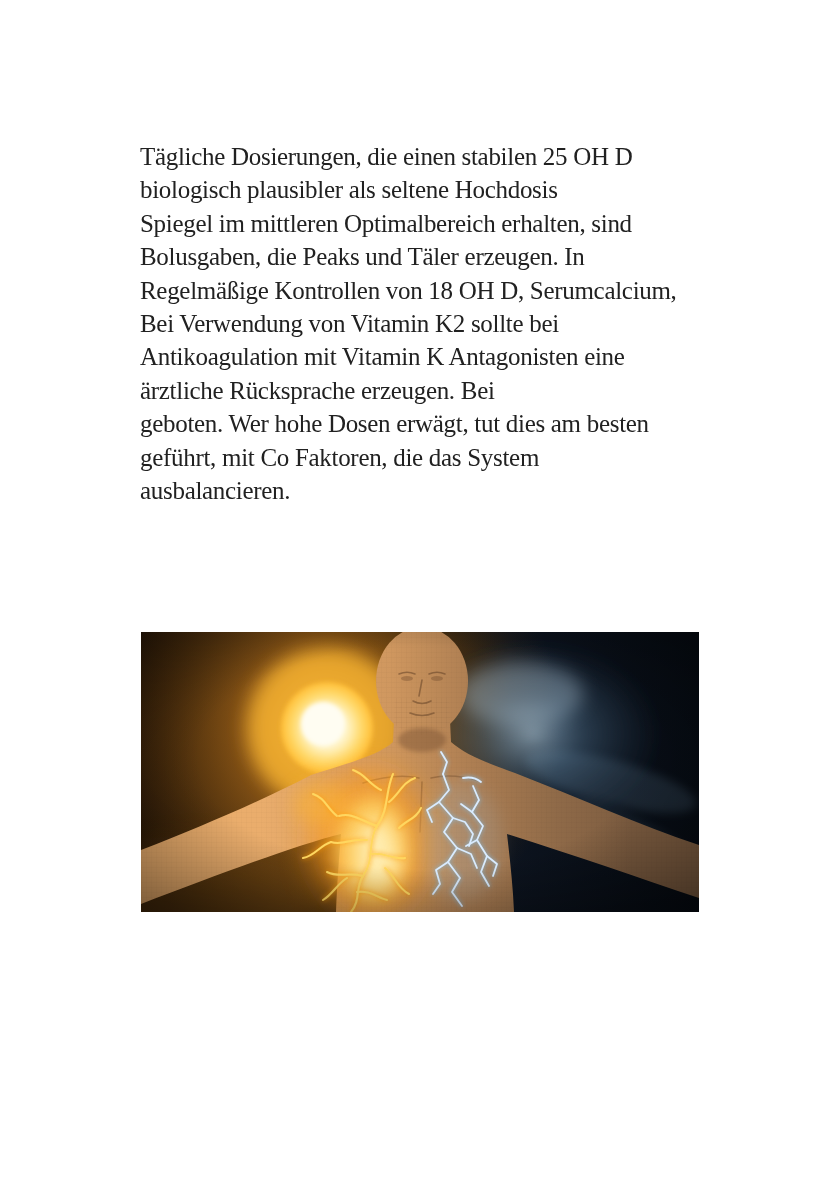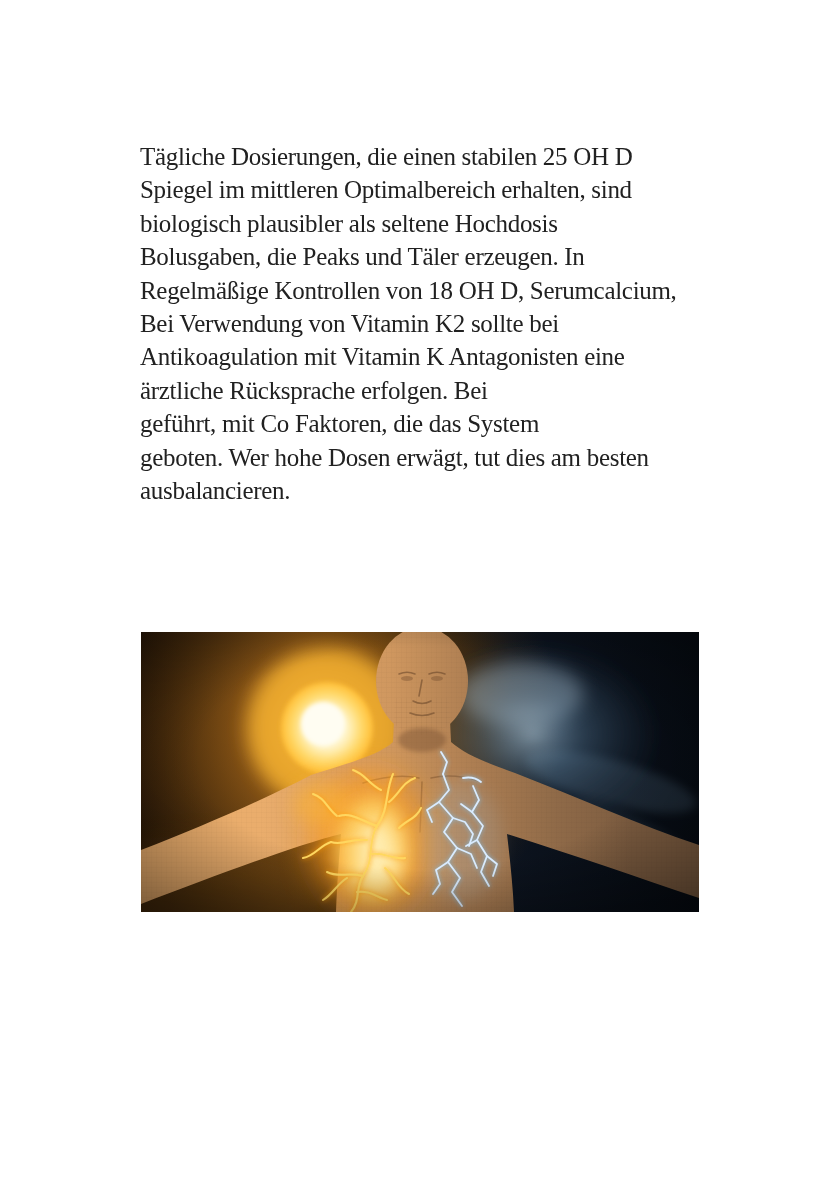--- a/index.html
+++ b/index.html
@@ -30,29 +30,29 @@
   }
   .doc-figure svg{display:block;width:558px;height:280px;}
 </style>
 </head>
 <body>
 
 <div class="page">
 
   <div class="paragraph">
       <div class="para-line">Tägliche Dosierungen, die einen stabilen 25 OH D</div>
+      <div class="para-line">biologisch plausibler als seltene Hochdosis</div>
       <div class="para-line">Spiegel im mittleren Optimalbereich erhalten, sind</div>
-      <div class="para-line">biologisch plausibler als seltene Hochdosis</div>
       <div class="para-line">Bolusgaben, die Peaks und Täler erzeugen. In</div>
       <div class="para-line">Regelmäßige Kontrollen von 18 OH D, Serumcalcium,</div>
       <div class="para-line">Bei Verwendung von Vitamin K2 sollte bei</div>
       <div class="para-line">Antikoagulation mit Vitamin K Antagonisten eine</div>
-      <div class="para-line">ärztliche Rücksprache erfolgen. Bei</div>
+      <div class="para-line">ärztliche Rücksprache erzeugen. Bei</div>
+      <div class="para-line">geboten. Wer hohe Dosen erwägt, tut dies am besten</div>
       <div class="para-line">geführt, mit Co Faktoren, die das System</div>
-      <div class="para-line">geboten. Wer hohe Dosen erwägt, tut dies am besten</div>
       <div class="para-line">ausbalancieren.</div>
     </div>
 
   <figure class="doc-figure">
     <svg viewBox="0 0 558 280" xmlns="http://www.w3.org/2000/svg">
       <defs>
         <linearGradient id="bg" x1="0" y1="0" x2="1" y2="0">
           <stop offset="0" stop-color="#241508"></stop>
           <stop offset="0.28" stop-color="#3a2510"></stop>
           <stop offset="0.5" stop-color="#1a1209"></stop>

